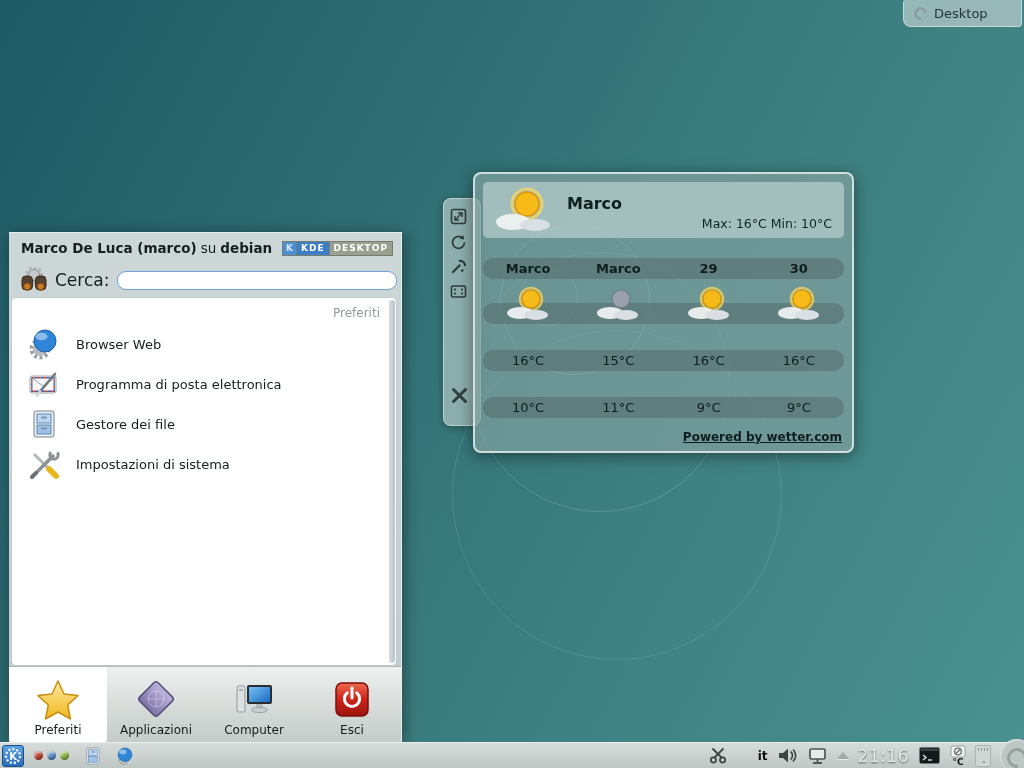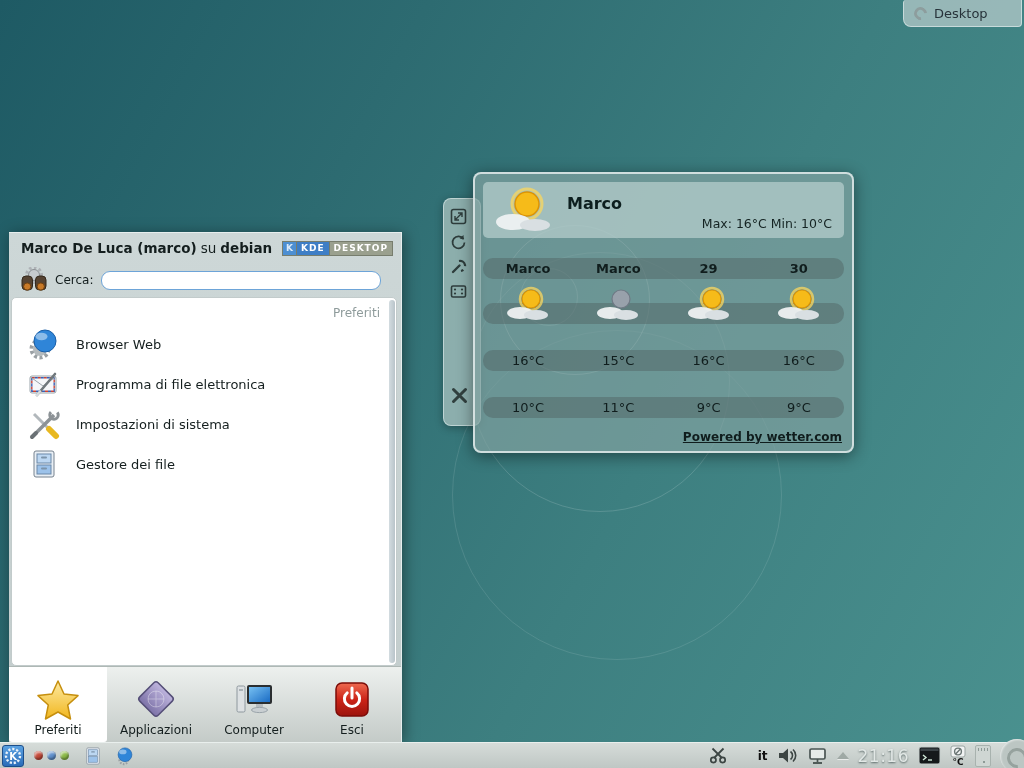--- a/index.html
+++ b/index.html
@@ -68,21 +68,21 @@
   .kde-badge { margin-left:auto; display:flex; align-items:stretch; height:15px;
     border:1px solid #777d6d; background:#9aa08e; font-size:9px; font-weight:bold;
     color:#fff; letter-spacing:1px; }
   .kde-badge .klogo { width:14px; background:#4d8fd2; display:flex; align-items:center;
     justify-content:center; color:#dceaf8; font-size:9px; letter-spacing:0; border-right:1px solid #777d6d;}
   .kde-badge .kde { background:#3e7ec6; padding:1px 4px; display:flex; align-items:center; }
   .kde-badge .dsk { background:#9aa08e; padding:1px 4px; display:flex; align-items:center;
     border-left:1px solid #777d6d; }
   .ko-search { position:absolute; left:0; top:30px; right:0; height:34px;
     display:flex; align-items:center; padding-left:10px; }
-  .ko-search label { font-size:12px; color:#141e1e; margin-left:6px; }
+  .ko-search label { font-size:17px; color:#141e1e; margin-left:6px; }
   .ko-search input { margin-left:8px; width:280px; height:19px; border:1px solid #6da4d8;
     border-radius:9px; box-shadow:inset 0 0 0 1.5px #fff; background:#fff;
     outline:none; padding:0 8px; font-size:12px; }
   .ko-list { position:absolute; left:2px; right:4px; top:64px; bottom:76px;
     background:#fff; border:1px solid #c2cbcb; border-radius:5px; overflow:hidden; }
   .ko-section { text-align:right; padding:8px 16px 4px 0; font-size:12px; color:#8e9b9b; }
   .ko-item { display:flex; align-items:center; gap:16px; height:40px; padding-left:16px;
     font-size:13px; color:#151f1f; cursor:pointer; }
   .ko-scrollbar { position:absolute; top:2px; bottom:2px; right:1px; width:6px;
     background:linear-gradient(to right,#d3dce0,#b9c4ca); border-radius:3px; }
@@ -268,43 +268,43 @@
 
       <div class="ko-item">
         <svg width="32" height="32" viewBox="0 0 32 32">
           <rect x="2" y="8" width="26" height="17" rx="2" fill="#f5f7f9" stroke="#9aa4aa"></rect>
           <rect x="3.8" y="9.8" width="22.4" height="13.4" fill="none" stroke="#cf4434" stroke-width="1.4" stroke-dasharray="3 3"></rect>
           <rect x="3.8" y="9.8" width="22.4" height="13.4" fill="none" stroke="#3a62b8" stroke-width="1.4" stroke-dasharray="3 3" stroke-dashoffset="3"></rect>
           <path d="M2.5 9 L15 18 L27.5 9" fill="none" stroke="#9aa4aa"></path>
           <line x1="9" y1="27" x2="27" y2="6" stroke="#70787c" stroke-width="2.6" stroke-linecap="round"></line>
           <line x1="9" y1="27" x2="12" y2="23.5" stroke="#d8dde0" stroke-width="2.6" stroke-linecap="round"></line>
         </svg>
-        <span>Programma di file elettronica</span>
+        <span>Programma di posta elettronica</span>
+      </div>
+
+      <div class="ko-item">
+        <svg width="32" height="32" viewBox="0 0 32 32">
+          <rect x="6" y="3" width="20" height="26" rx="2" fill="#e9eff5" stroke="#76828e"></rect>
+          <rect x="9" y="6" width="14" height="9" fill="#bcd7f2" stroke="#6a88a8"></rect>
+          <rect x="9" y="17" width="14" height="9" fill="#9cc2ea" stroke="#6a88a8"></rect>
+          <rect x="13" y="8.5" width="6" height="2" rx="1" fill="#7c94aa"></rect>
+          <rect x="13" y="19.5" width="6" height="2" rx="1" fill="#7c94aa"></rect>
+        </svg>
+        <span>Gestore dei file</span>
       </div>
 
       <div class="ko-item">
         <svg width="32" height="32" viewBox="0 0 32 32">
           <line x1="6" y1="6" x2="23" y2="23" stroke="#b2b8bc" stroke-width="3"></line>
           <line x1="21" y1="21" x2="28" y2="28" stroke="#e8b820" stroke-width="6" stroke-linecap="round"></line>
           <line x1="26" y1="7" x2="8" y2="25" stroke="#8c9296" stroke-width="3.6"></line>
           <circle cx="26" cy="7" r="4.2" fill="none" stroke="#8c9296" stroke-width="3" stroke-dasharray="16 7"></circle>
           <line x1="8" y1="25" x2="4" y2="29" stroke="#6a7074" stroke-width="4" stroke-linecap="round"></line>
         </svg>
         <span>Impostazioni di sistema</span>
-      </div>
-
-      <div class="ko-item">
-        <svg width="32" height="32" viewBox="0 0 32 32">
-          <rect x="6" y="3" width="20" height="26" rx="2" fill="#e9eff5" stroke="#76828e"></rect>
-          <rect x="9" y="6" width="14" height="9" fill="#bcd7f2" stroke="#6a88a8"></rect>
-          <rect x="9" y="17" width="14" height="9" fill="#9cc2ea" stroke="#6a88a8"></rect>
-          <rect x="13" y="8.5" width="6" height="2" rx="1" fill="#7c94aa"></rect>
-          <rect x="13" y="19.5" width="6" height="2" rx="1" fill="#7c94aa"></rect>
-        </svg>
-        <span>Gestore dei file</span>
       </div>
 
       <div class="ko-scrollbar"></div>
     </div>
 
     <div class="ko-tabs">
       <div class="ko-tab active">
         <svg width="46" height="42" viewBox="0 0 46 42">
           <defs>
               <linearGradient id="stg" x1="0" y1="0" x2="0" y2="1">

